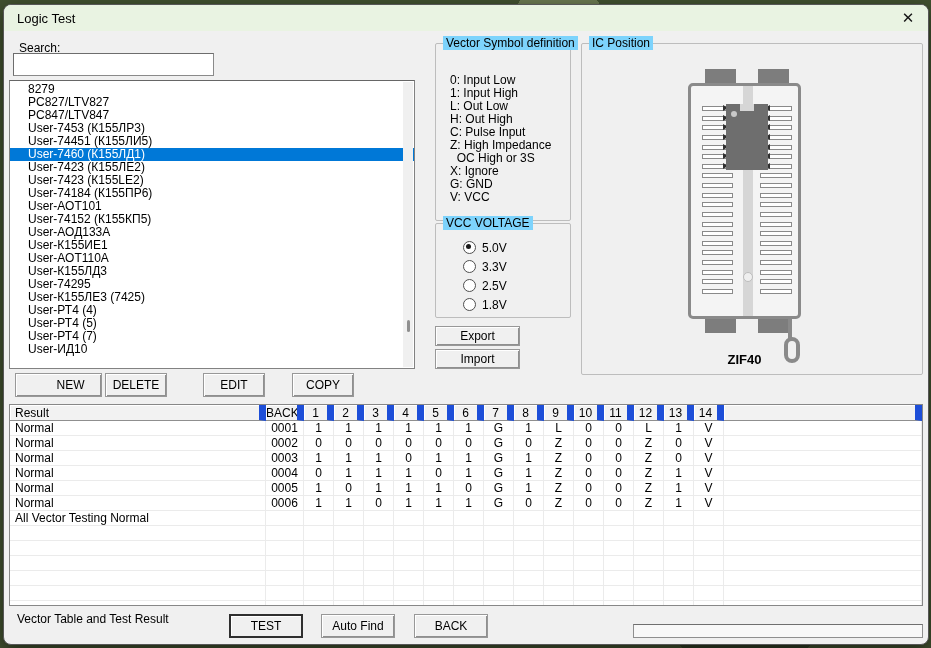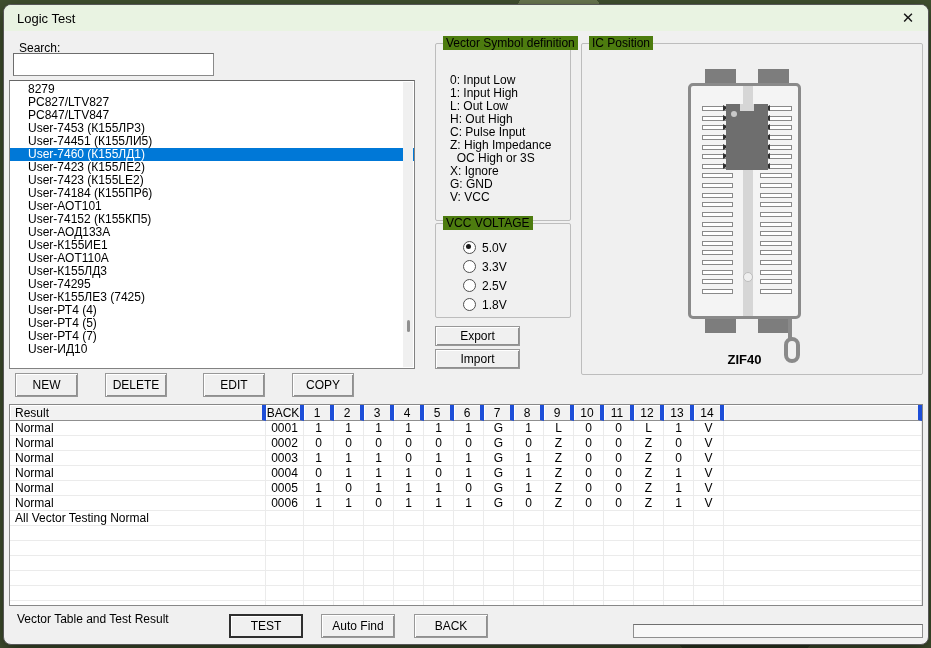--- a/index.html
+++ b/index.html
@@ -49,21 +49,21 @@
     box-shadow:inset 1px 1px 0 #ffffff, inset -1px -1px 0 #8f8f8f;
     display:flex;align-items:center;justify-content:center;
     font-size:12px;cursor:default;white-space:nowrap;
   }
   .btn.default{border:1px solid #2f2f2f;box-shadow:inset 0 0 0 1px #2f2f2f, inset 2px 2px 0 #fff;}
   
   .groupbox{
     position:absolute;border:1px solid #bdbdbd;border-radius:2px;
   }
   .group-title{
-    position:absolute;top:-8px;left:7px;background:#4d7c0f;padding:0 3px;
+    position:absolute;top:-8px;left:7px;background:#7dd3fc;padding:0 3px;
     font-size:12px;white-space:nowrap;
   }
   .sym-lines{position:absolute;left:14px;top:30px;line-height:13px;white-space:pre;}
   .radio-rows{position:absolute;left:27px;top:14px;}
   .radio-row{display:flex;align-items:center;height:19px;cursor:default;}
   .radio{
     width:11px;height:11px;border:1px solid #4f4f4f;border-radius:50%;
     background:#fff;margin-right:6px;position:relative;flex:0 0 auto;
   }
   .radio.checked::after{
@@ -90,21 +90,21 @@
   .zif-lever-ring{position:absolute;left:202px;top:293px;width:8px;height:18px;border:4px solid #8a8a8a;border-radius:8px;background:transparent;}
   .zif-label{position:absolute;left:106px;top:308px;width:113px;text-align:center;font-weight:bold;font-size:13px;}
   
   .vtable-wrap{
     position:absolute;left:5px;top:399px;width:912px;height:200px;
     background:#fff;border:1px solid #878787;overflow:hidden;
   }
   table.vtable{border-collapse:separate;border-spacing:0;table-layout:fixed;width:100%;font-size:12px;}
   .vtable th{
     height:15px;background:#f2f2f2;font-weight:normal;
-    border-right:4px solid #1d4ed8;border-bottom:1px solid #8f8f8f;
+    border-right:7px solid #1d4ed8;border-bottom:1px solid #8f8f8f;
     box-shadow:inset 1px 1px 0 #ffffff;
     text-align:center;padding:0;overflow:hidden;white-space:nowrap;
   }
   .vtable th.th-result{text-align:left;padding-left:5px;}
   .vtable td{
     height:14px;border-right:1px solid #ebebeb;border-bottom:1px solid #ebebeb;
     text-align:center;padding:0;overflow:hidden;white-space:nowrap;
   }
   .vtable td.td-result{text-align:left;padding-left:5px;}
   
@@ -146,21 +146,21 @@
       <div class="list-item">User-АОТ110А</div>
       <div class="list-item">User-К155ЛД3</div>
       <div class="list-item">User-74295</div>
       <div class="list-item">User-К155ЛЕ3 (7425)</div>
       <div class="list-item">User-РТ4 (4)</div>
       <div class="list-item">User-РТ4 (5)</div>
       <div class="list-item">User-РТ4 (7)</div>
       <div class="list-item">User-ИД10</div>
     </div>
 
-  <div class="btn" style="left:11px;top:368px;width:61px;">NEW</div>
+  <div class="btn" style="left:11px;top:368px;width:61px;padding-left:24px;">NEW</div>
   <div class="btn" style="left:101px;top:368px;width:60px;">DELETE</div>
   <div class="btn" style="left:199px;top:368px;width:60px;">EDIT</div>
   <div class="btn" style="left:288px;top:368px;width:60px;">COPY</div>
 
   <div class="groupbox" style="left:431px;top:38px;width:134px;height:176px;">
     <span class="group-title">Vector Symbol definition</span>
     <div class="sym-lines"><div class="sym-line">0: Input Low</div><div class="sym-line">1: Input High</div><div class="sym-line">L: Out Low</div><div class="sym-line">H: Out High</div><div class="sym-line">C: Pulse Input</div><div class="sym-line">Z: High Impedance</div><div class="sym-line">  OC High or 3S</div><div class="sym-line">X: Ignore</div><div class="sym-line">G: GND</div><div class="sym-line">V: VCC</div></div>
   </div>
 
   <div class="groupbox" style="left:431px;top:218px;width:134px;height:93px;">

